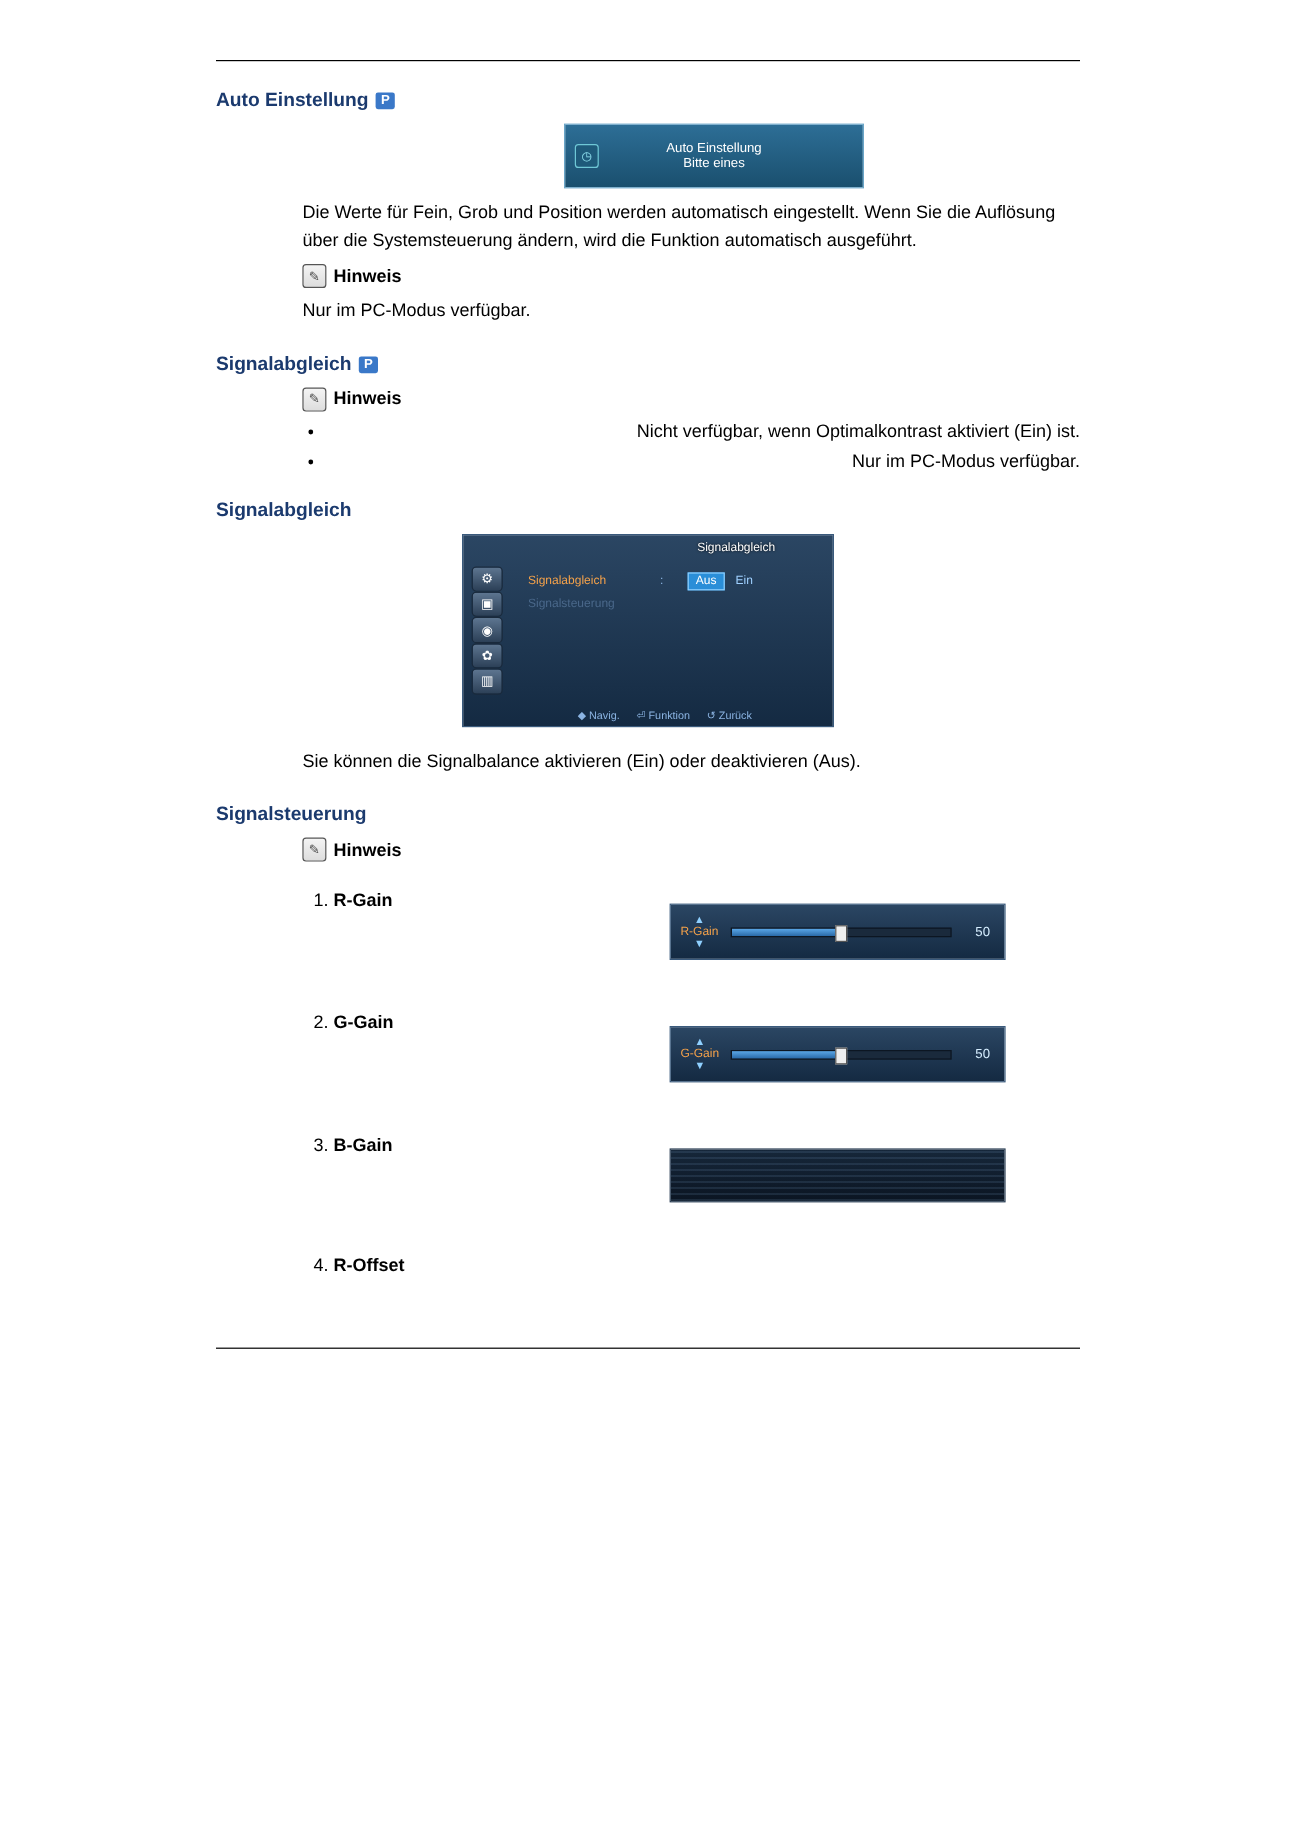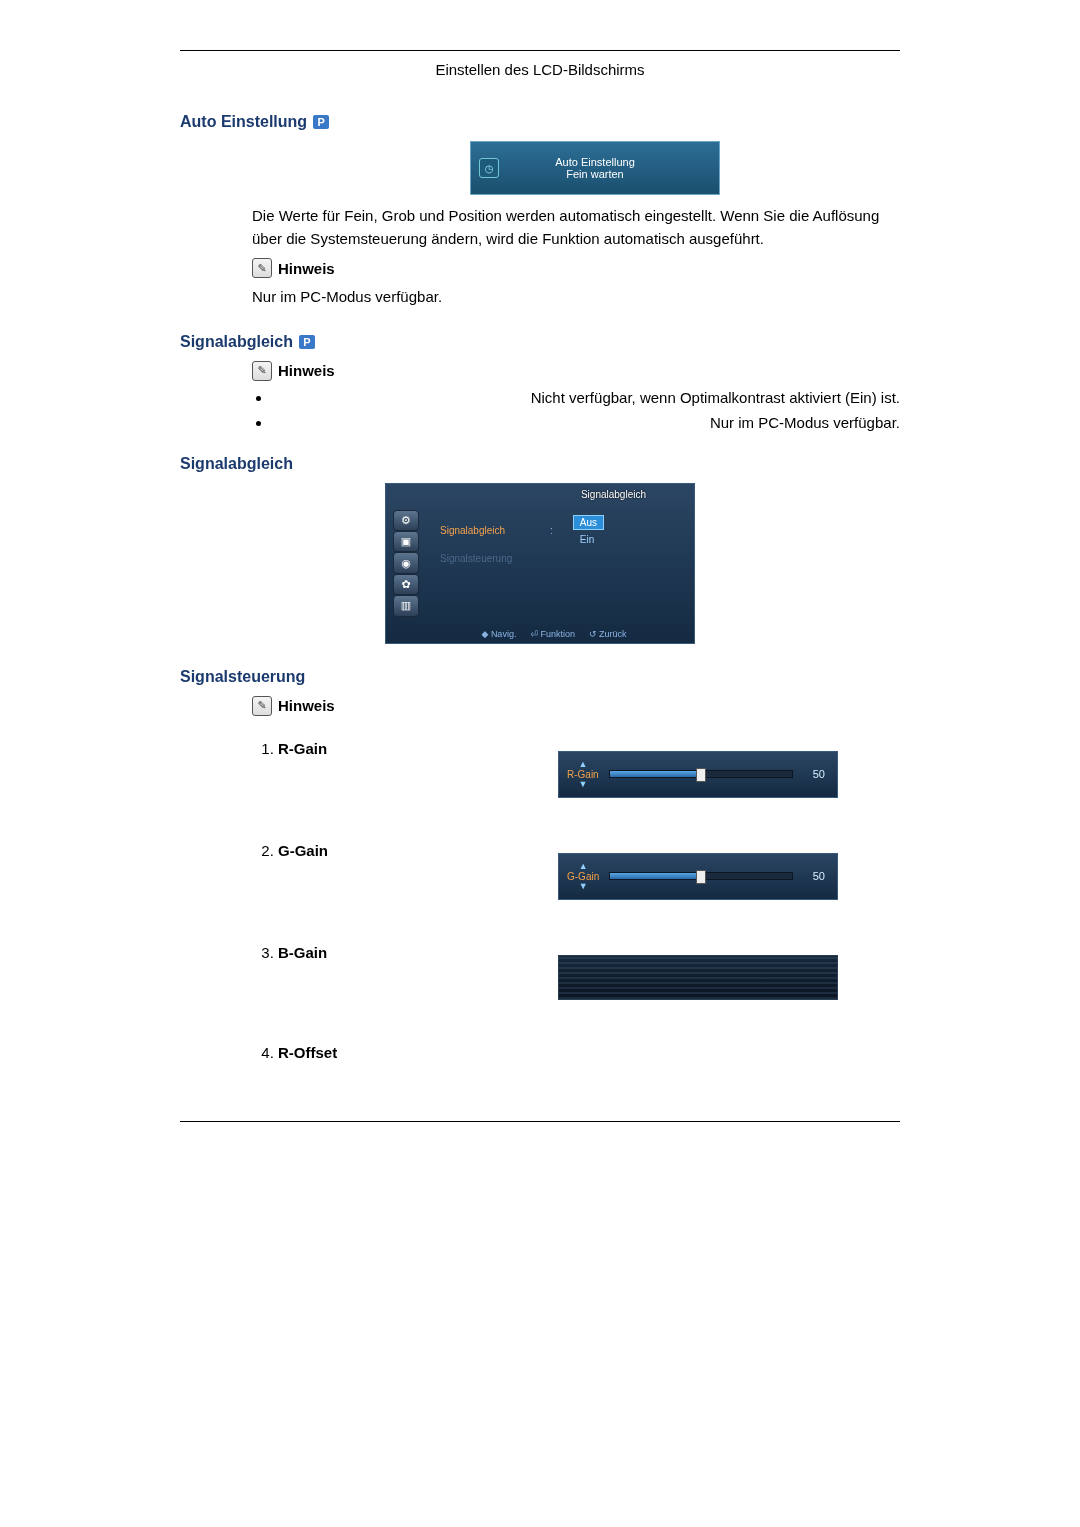--- a/index.html
+++ b/index.html
@@ -174,21 +174,21 @@
   .osd-opt {
     padding: 1px 6px;
     border: 1px solid transparent;
     font-size: 10px;
   }
   .osd-opt.selected {
     background: #2a8ed8;
     border: 1px solid #8fd0ff;
     color: #fff;
   }
-  .osd-opt-stack { display:flex; flex-direction:column; gap:2px; }
+  .osd-opt-stack { display:flex; gap:2px; }
   .osd-footer {
     position: absolute;
     bottom: 4px;
     left: 36px;
     right: 8px;
     display: flex;
     gap: 14px;
     font-size: 9px;
     color: #8bb4e2;
     justify-content: center;
@@ -256,31 +256,30 @@
     border-top:1px solid #000;
     margin: 60px 0 0 0;
   }
 </style>
 </head>
 <body>
 
 <div class="page">
 
   <hr class="top-divider">
-  <div class="header-title">Einstellen des LCD-Bildschirms</div>
 
   <div class="section-title">
     <span>Auto Einstellung</span>
     <span class="p-badge">P</span>
   </div>
 
   <div class="wait-box">
     <span class="left-icon">◷</span>
     <div>Auto Einstellung</div>
-    <div>Fein warten</div>
+    <div>Bitte eines</div>
   </div>
 
   <div class="indented">
     <p class="body-text">Die Werte für Fein, Grob und Position werden automatisch eingestellt. Wenn Sie die Auflösung über die Systemsteuerung ändern, wird die Funktion automatisch ausgeführt.</p>
     <div class="hinweis-line">
       <span class="note-icon">✎</span>
       <b>Hinweis</b>
     </div>
     <p class="body-text">Nur im PC-Modus verfügbar.</p>
   </div>
@@ -326,20 +325,23 @@
         <span class="osd-label dim">Signalsteuerung</span>
       </div>
     </div>
     <div class="osd-footer">
       <span>◆ <span>Navig.</span></span>
       <span>⏎ <span>Funktion</span></span>
       <span>↺ <span>Zurück</span></span>
     </div>
   </div>
 
+  <div class="indented">
+    <p class="body-text">Sie können die Signalbalance aktivieren (Ein) oder deaktivieren (Aus).</p>
+  </div>
 
   <div class="section-title">
     <span>Signalsteuerung</span>
   </div>
   <div class="indented">
     <div class="hinweis-line">
       <span class="note-icon">✎</span>
       <b>Hinweis</b>
     </div>
 

